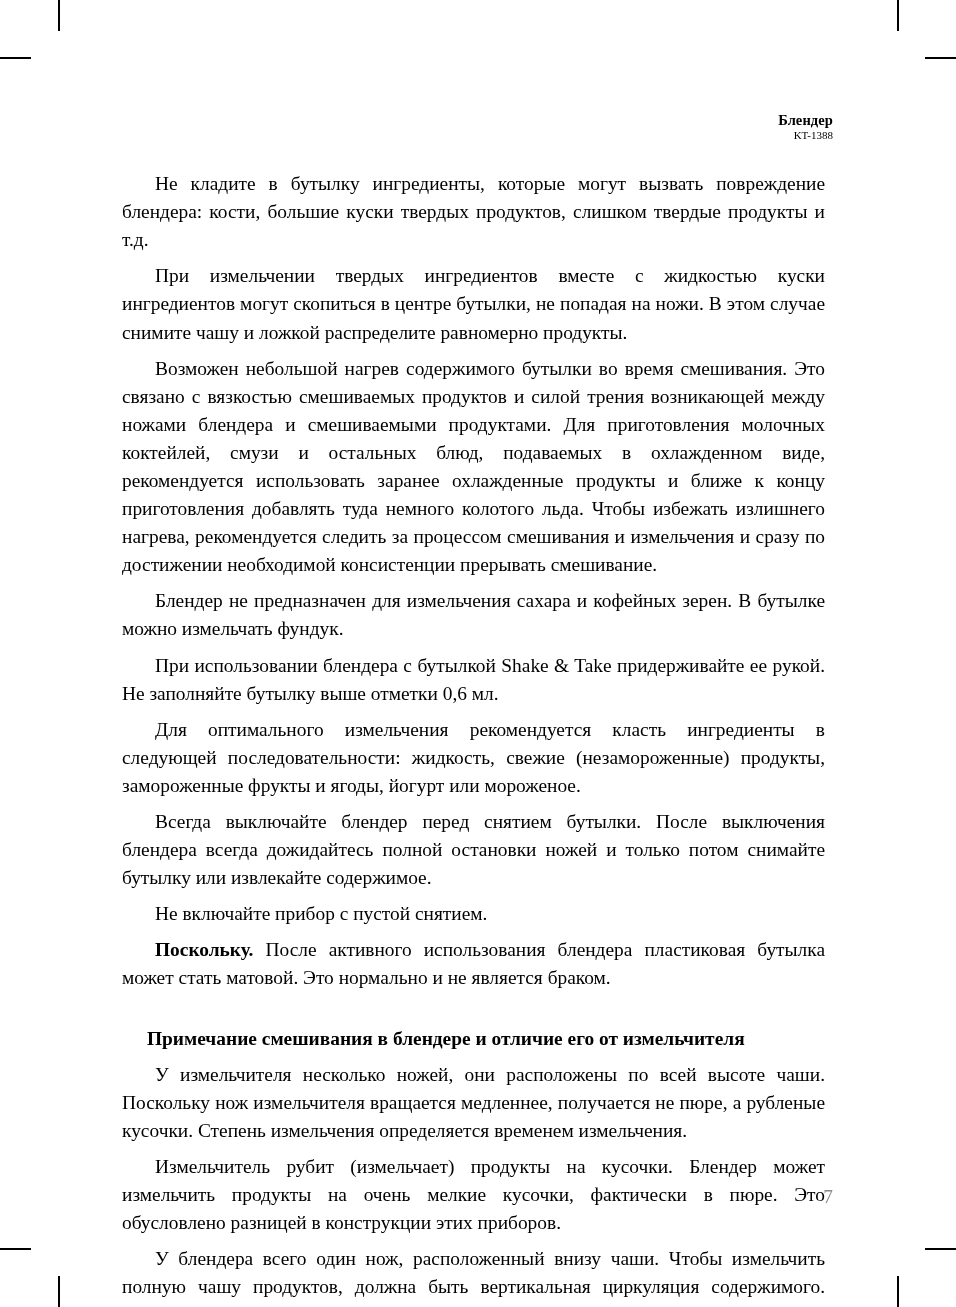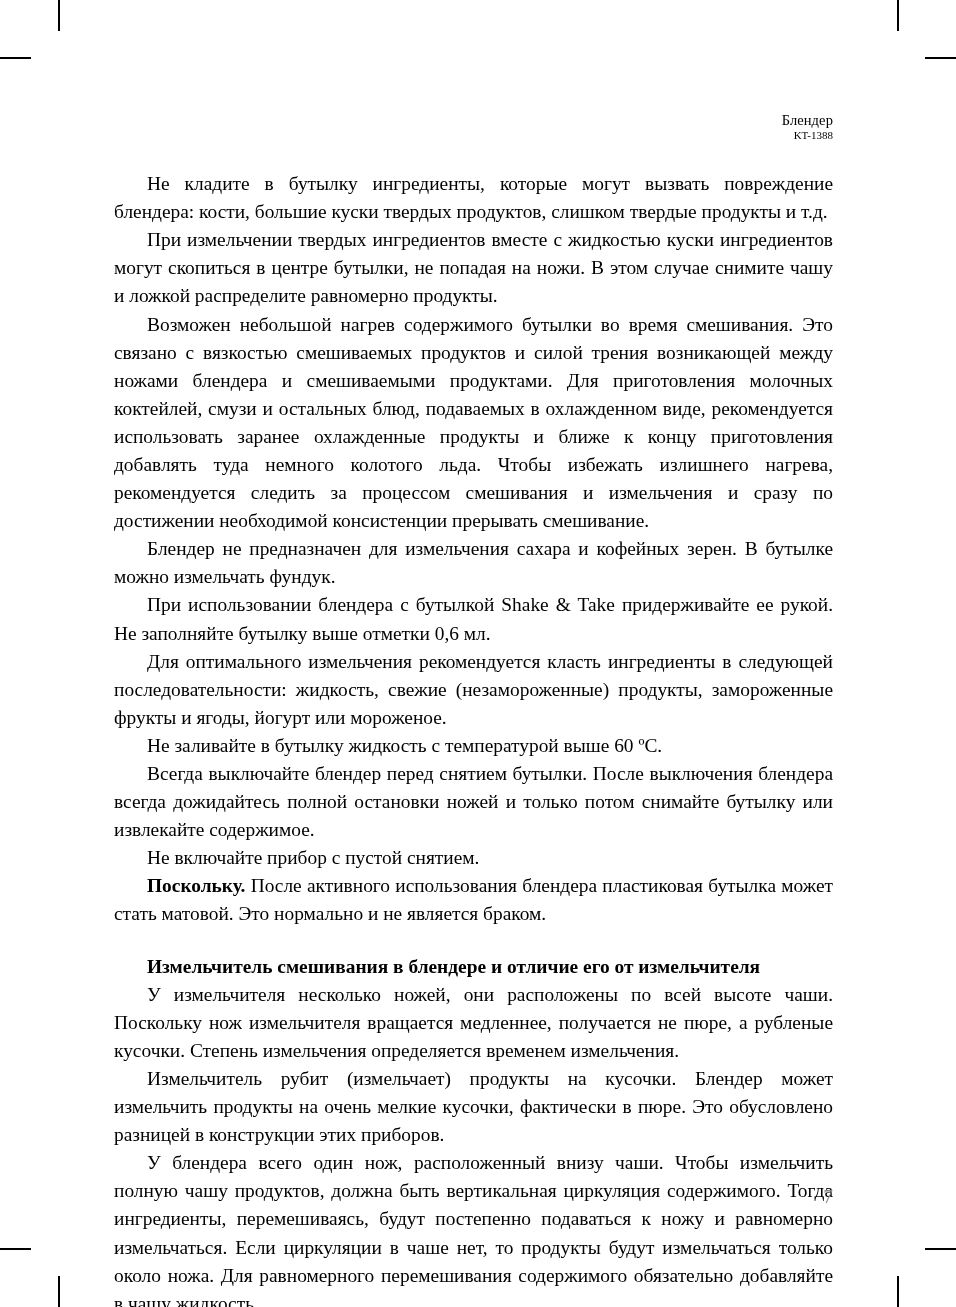--- a/index.html
+++ b/index.html
@@ -41,31 +41,31 @@
     width: 719px;
   }
 
   .runhead {
     text-align: right;
     line-height: 1.14;
     margin-bottom: 29px;
   }
   .runhead .rh-title {
     display: block;
-    font-weight: normal;
+    font-weight: bold;
     font-size: 14.5px;
     letter-spacing: 0.1px;
   }
   .runhead .rh-model {
     display: block;
     font-size: 11px;
   }
 
   p.body {
-    margin: 0;
+    margin: 8px;
     font-size: 19.4px;
     line-height: 28.1px;
     text-align: justify;
     text-indent: 33px;
     -webkit-hyphens: none;
     hyphens: none;
   }
 
   h3.subhead {
     margin: 0;
@@ -120,26 +120,25 @@
       <span class="rh-model">KT-1388</span>
     </div>
 
     <p class="body">Не кладите в бутылку ингредиенты, которые могут вызвать повреждение блендера: кости, большие куски твердых продуктов, слишком твердые продукты и т.д.</p>
     <p class="body">При измельчении твердых ингредиентов вместе с жидкостью куски ингредиентов могут скопиться в центре бутылки, не попадая на ножи. В этом случае снимите чашу и ложкой распределите равномерно продукты.</p>
     <p class="body">Возможен небольшой нагрев содержимого бутылки во время смешивания. Это связано с вязкостью смешиваемых продуктов и силой трения возникающей между ножами блендера и смешиваемыми продуктами. Для приготовления молочных коктейлей, смузи и остальных блюд, подаваемых в охлажденном виде, рекомендуется использовать заранее охлажденные продукты и ближе к концу приготовления добавлять туда немного колотого льда. Чтобы избежать излишнего нагрева, рекомендуется следить за процессом смешивания и измельчения и сразу по достижении необходимой консистенции прерывать смешивание.</p>
     <p class="body">Блендер не предназначен для измельчения сахара и кофейных зерен. В бутылке можно измельчать фундук.</p>
 
     <p class="body">При использовании блендера с бутылкой Shake &amp; Take придерживайте ее рукой. Не заполняйте бутылку выше отметки 0,6 мл.</p>
     <p class="body">Для оптимального измельчения рекомендуется класть ингредиенты в следующей последовательности: жидкость, свежие (незамороженные) продукты, замороженные фрукты и ягоды, йогурт или мороженое.</p>
-    <p class="body">Не заливайте в бутылку жидкость с температурой выше 60 ºС.</p>
     <p class="body">Всегда выключайте блендер перед снятием бутылки. После выключения блендера всегда дожидайтесь полной остановки ножей и только потом снимайте бутылку или извлекайте содержимое.</p>
     <p class="body">Не включайте прибор с пустой снятием.</p>
     <p class="body"><span class="lead">Поскольку.</span><span> После активного использования блендера пластиковая бутылка может стать матовой. Это нормально и не является браком.</span></p>
 
-    <h3 class="section">Измельчитель смешивания в блендере и отличие его от измельчителя</h3>
+    <h3 class="section">Примечание смешивания в блендере и отличие его от измельчителя</h3>
     <p class="body">У измельчителя несколько ножей, они расположены по всей высоте чаши. Поскольку нож измельчителя вращается медленнее, получается не пюре, а рубленые кусочки. Степень измельчения определяется временем измельчения.</p>
     <p class="body">Измельчитель рубит (измельчает) продукты на кусочки. Блендер может измельчить продукты на очень мелкие кусочки, фактически в пюре. Это обусловлено разницей в конструкции этих приборов.</p>
     <p class="body">У блендера всего один нож, расположенный внизу чаши. Чтобы измельчить полную чашу продуктов, должна быть вертикальная циркуляция содержимого. Тогда ингредиенты, перемешиваясь, будут постепенно подаваться к ножу и равномерно измельчаться. Если циркуляции в чаше нет, то продукты будут измельчаться только около ножа. Для равномерного перемешивания содержимого обязательно добавляйте в чашу жидкость.</p>
 
   </div>
 
   <div class="folio">7</div>
 
 </div>
 

